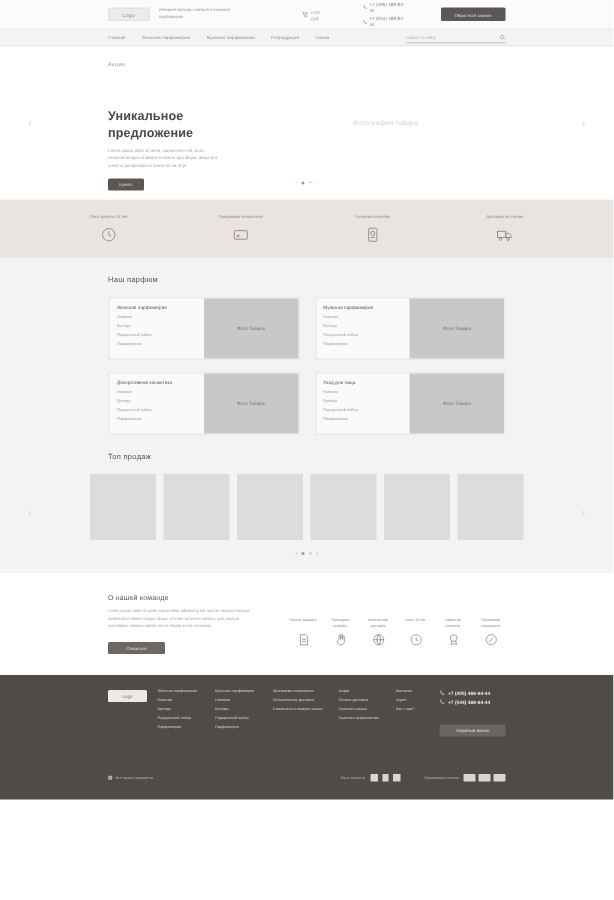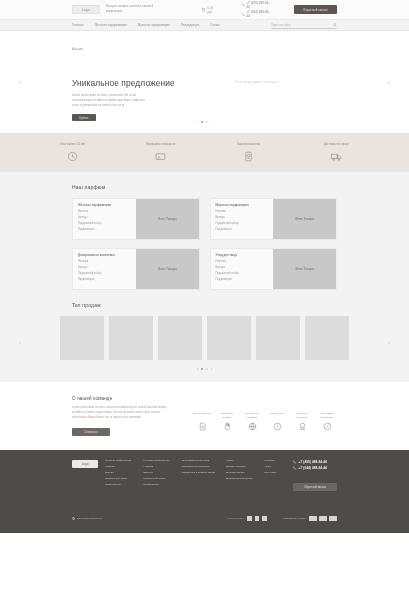--- a/index.html
+++ b/index.html
@@ -69,21 +69,21 @@
   .search-ico svg { width: 100%; height: 100%; display: block; }
 
   
   .hero {
     height: 102px; background: #ffffff;
     position: relative; display: flex; align-items: center;
   }
   .hero-inner { width: 100%; padding: 0 72px; display: flex; align-items: center; }
   .hero-left { width: 105px; padding-top: 4px; }
   .hero-kicker { font-size: 3.6px; color: #9a9593; letter-spacing: .3px; margin-bottom: 4px; }
-  .hero-title { font-size: 8.4px; line-height: 1.22; color: #4c4846; font-weight: 400; letter-spacing: .1px; margin-bottom: 5px; margin-top: 27px; }
+  .hero-title { font-size: 8.4px; line-height: 1.22; color: #4c4846; font-weight: 700; letter-spacing: .1px; margin-bottom: 5px; margin-top: 27px; }
   .hero-text { font-size: 2.9px; line-height: 1.75; color: #a3a09e; width: 74px; margin-bottom: 6px; }
   .hero-btn {
     width: 24px; height: 7.5px; background: #5c5755; border-radius: 1px;
     display: flex; align-items: center; justify-content: center;
     font-size: 2.8px; color: #e6e2e0;
   }
   .hero-photo { flex: 1; text-align: center; font-size: 4.4px; color: #d2cecc; letter-spacing: .2px; }
   .arrow {
     position: absolute; top: 50%; transform: translateY(-50%);
     width: 6px; height: 10px; color: #cfcccb;

